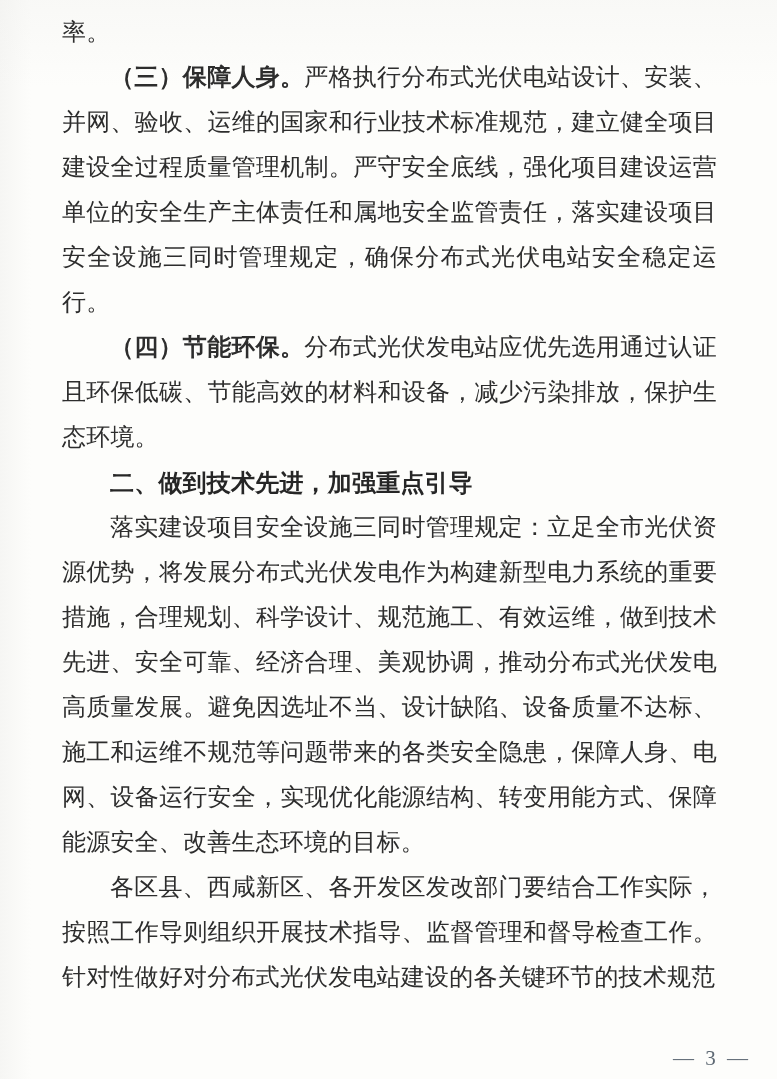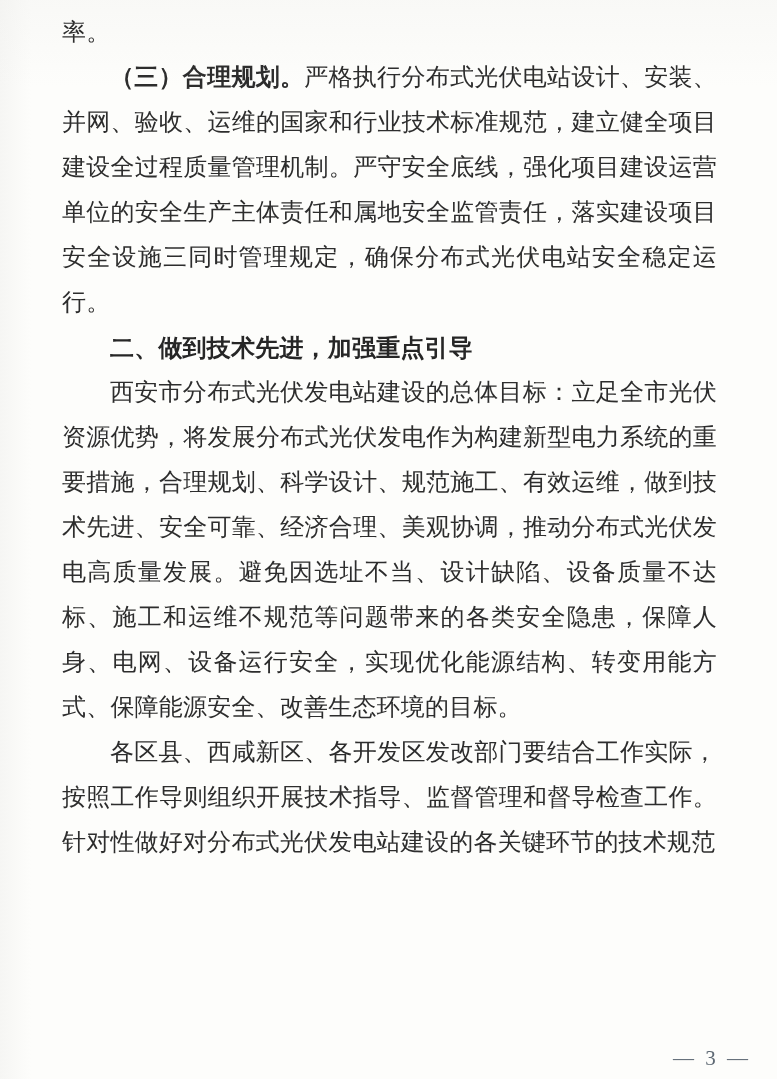--- a/index.html
+++ b/index.html
@@ -67,25 +67,26 @@
 </head>
 <body>
 
 <div class="page">
   <div class="scan-tint"></div>
 
   <div class="content">
 
     <p class="cont">率。</p>
 
-    <p class="para"><span class="lead">（三）合理规划。</span><span>严格执行分布式光伏电站设计、安装、并网、验收、运维的国家和行业技术标准规范，建立健全项目建设全过程质量管理机制。严守安全底线，强化项目建设运营单位的安全生产主体责任和属地安全监管责任，落实建设项目安全设施三同时管理规定，确保分布式光伏电站安全稳定运行。</span></p>
+    <p class="para"><span class="lead">（三）保障人身。</span><span>严格执行分布式光伏电站设计、安装、并网、验收、运维的国家和行业技术标准规范，建立健全项目建设全过程质量管理机制。严守安全底线，强化项目建设运营单位的安全生产主体责任和属地安全监管责任，落实建设项目安全设施三同时管理规定，确保分布式光伏电站安全稳定运行。</span></p>
 
+    <p class="para"><span class="lead">（四）节能环保。</span><span>分布式光伏发电站应优先选用通过认证且环保低碳、节能高效的材料和设备，减少污染排放，保护生态环境。</span></p>
 
     <h2 class="heading">二、做到技术先进，加强重点引导</h2>
 
-    <p class="para">西安市分布式光伏发电站建设的总体目标：立足全市光伏资源优势，将发展分布式光伏发电作为构建新型电力系统的重要措施，合理规划、科学设计、规范施工、有效运维，做到技术先进、安全可靠、经济合理、美观协调，推动分布式光伏发电高质量发展。避免因选址不当、设计缺陷、设备质量不达标、施工和运维不规范等问题带来的各类安全隐患，保障人身、电网、设备运行安全，实现优化能源结构、转变用能方式、保障能源安全、改善生态环境的目标。</p>
+    <p class="para">落实建设项目安全设施三同时管理规定：立足全市光伏资源优势，将发展分布式光伏发电作为构建新型电力系统的重要措施，合理规划、科学设计、规范施工、有效运维，做到技术先进、安全可靠、经济合理、美观协调，推动分布式光伏发电高质量发展。避免因选址不当、设计缺陷、设备质量不达标、施工和运维不规范等问题带来的各类安全隐患，保障人身、电网、设备运行安全，实现优化能源结构、转变用能方式、保障能源安全、改善生态环境的目标。</p>
 
     <p class="para">各区县、西咸新区、各开发区发改部门要结合工作实际，按照工作导则组织开展技术指导、监督管理和督导检查工作。针对性做好对分布式光伏发电站建设的各关键环节的技术规范</p>
 
   </div>
 
   <div class="page-footer">— 3 —</div>
 </div>
 
 </body></html>

